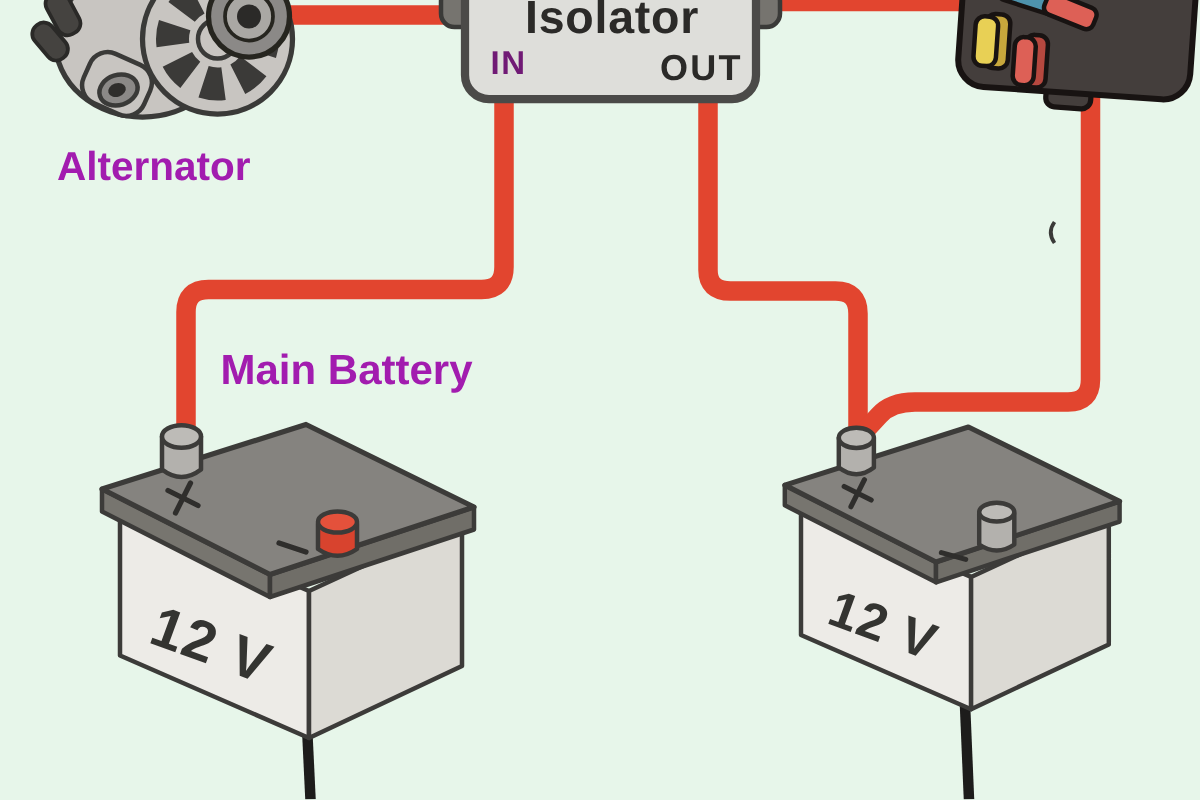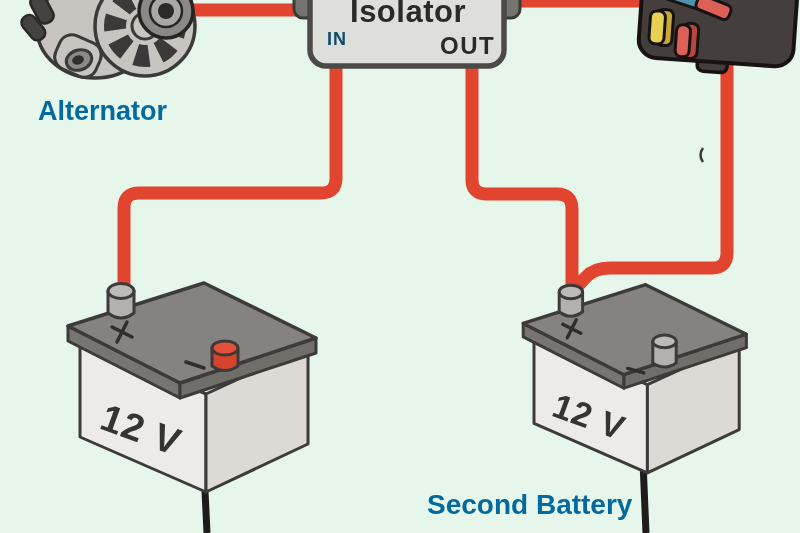--- a/index.html
+++ b/index.html
@@ -2,31 +2,31 @@
 <html><head>
 <meta charset="utf-8">
 <style>
   html,body{margin:0;padding:0;background:#e7f6ea;}
   .stage{
     position:relative;width:800px;height:533px;overflow:hidden;
     background:#e7f6ea;font-family:"Liberation Sans",sans-serif;
   }
   .stage svg{position:absolute;left:0;top:0;}
   .lbl{
-    position:absolute;color:#0369a1;font-weight:bold;
+    position:absolute;color:#a21caf;font-weight:bold;
     font-family:"Liberation Sans",sans-serif;white-space:nowrap;
   }
   .lbl-alternator{left:38px;top:96px;font-size:27px;}
   .lbl-main-battery{left:147px;top:231px;font-size:28px;}
   .lbl-second-battery{left:427px;top:489px;font-size:28px;}
   .lbl-isolator{
     left:312px;top:-6px;width:192px;text-align:center;
     font-size:31px;color:#2b2a28;letter-spacing:0.5px;
   }
-  .lbl-in{left:327px;top:29px;font-size:18px;color:#0c4a6e;letter-spacing:1px;}
+  .lbl-in{left:327px;top:29px;font-size:22px;color:#701a75;letter-spacing:1px;}
   .lbl-out{left:440px;top:32px;font-size:24px;color:#2b2a28;letter-spacing:1.5px;}
 </style>
 </head>
 <body>
 
 <div class="stage">
   <svg width="800" height="533" viewBox="0 0 800 533">
 
     <g fill="none" stroke="#e2452f" stroke-width="13">
       <path d="M 188 10 H 318"></path>
@@ -104,14 +104,14 @@
       <ellipse cx="225" cy="346" rx="13" ry="7" fill="#bdbbb7" stroke="#3c3b39" stroke-width="3.3"></ellipse>
       <path d="M 184 376 L 202 381" stroke="#2f2e2c" stroke-width="3.8" fill="none"></path>
       <text transform="translate(98,428) rotate(20)" font-size="38" font-weight="bold" fill="#343431" font-family="Liberation Sans, sans-serif" letter-spacing="1">12 V</text>
     </g>
   </svg>
 
   <div class="lbl lbl-alternator">Alternator</div>
   <div class="lbl lbl-isolator">Isolator</div>
   <div class="lbl lbl-in">IN</div>
   <div class="lbl lbl-out">OUT</div>
-  <div class="lbl lbl-second-battery">Second Battery</div>
+  <div class="lbl lbl-main-battery">Main Battery</div>
 </div>
 
 </body></html>

